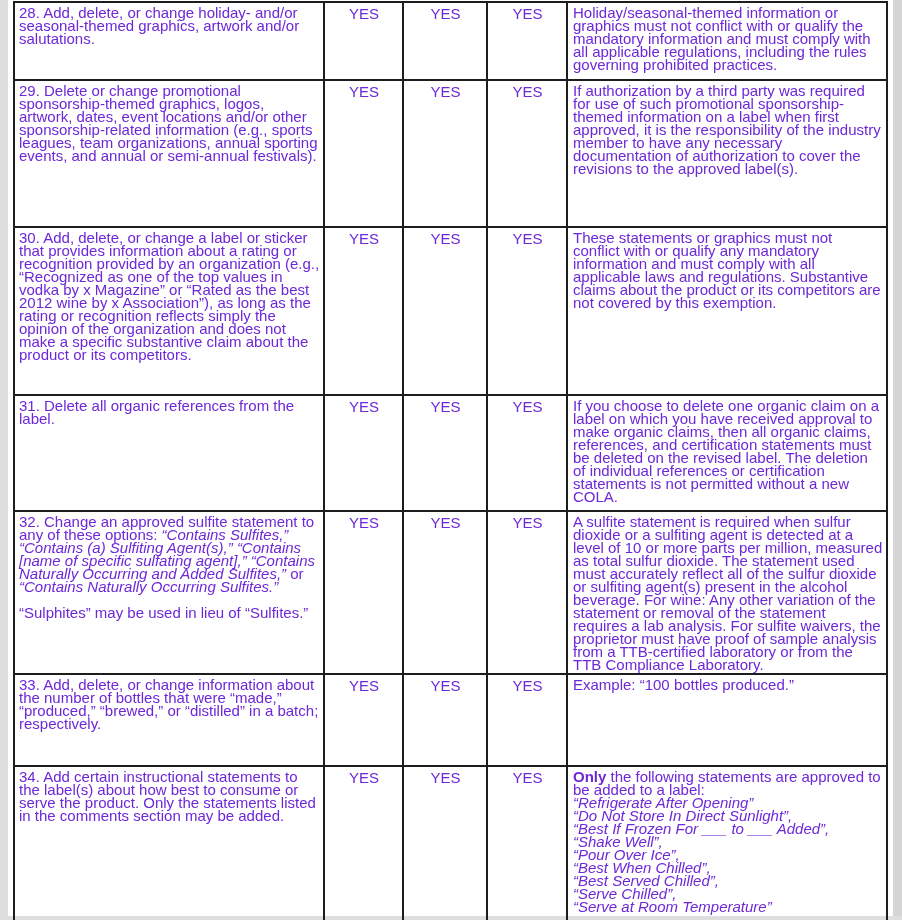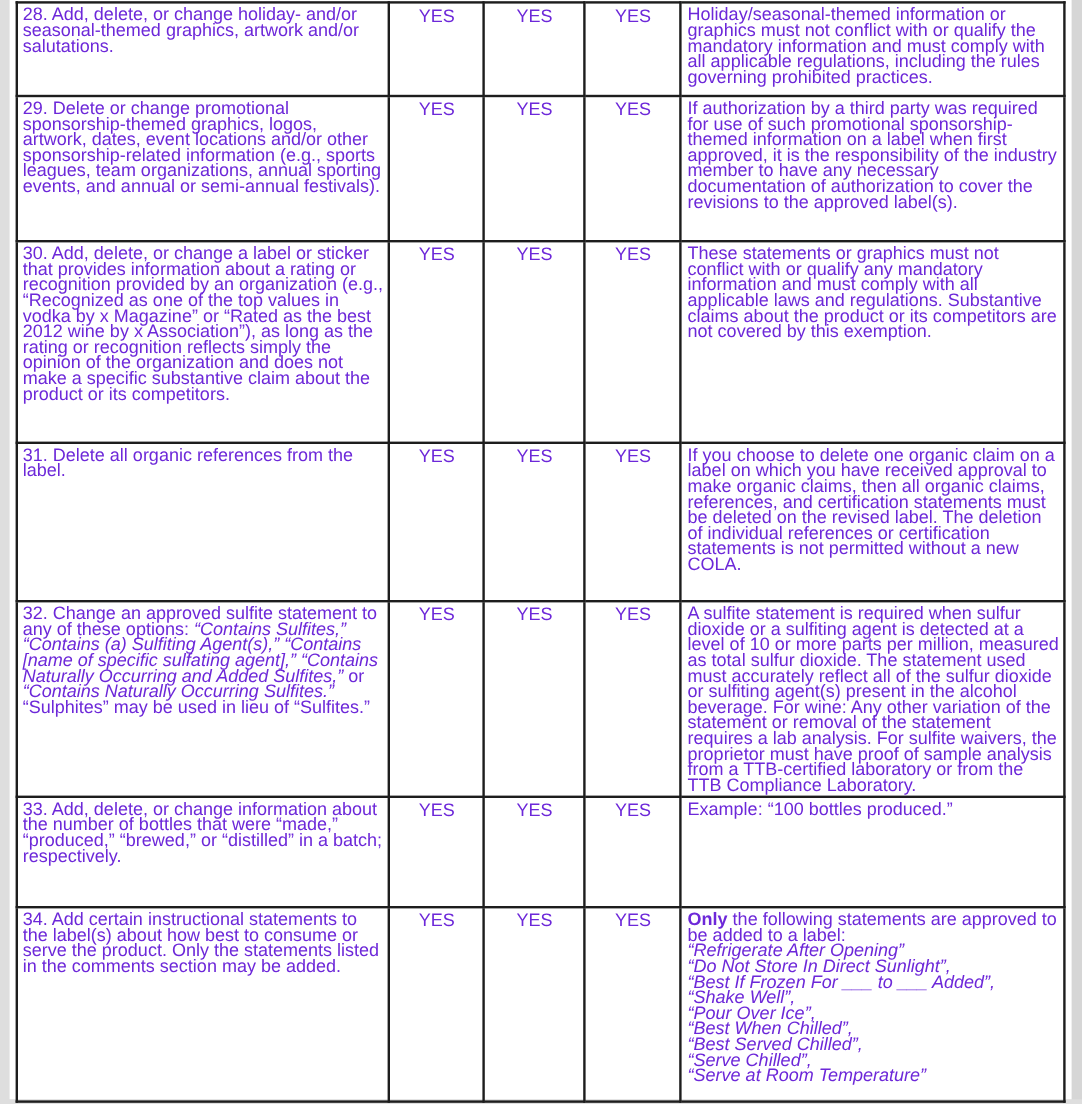--- a/index.html
+++ b/index.html
@@ -19,29 +19,29 @@
     font-size: 15px; line-height: 13px; color: #6d28d9;
   }
   td {
     border: 2px solid #1d1d1d;
     vertical-align: top;
     padding: 3px 3px 2px 4px;
   }
   td.yes { text-align: center; padding-top: 4px; }
   td.com { padding-left: 5px; }
   tr.r0 { height: 78px; }
-  tr.r1 { height: 121px; }
+  tr.r1 { height: 147px; }
   tr.r2 { height: 168px; }
-  tr.r3 { height: 132px; margin-left: 40px; }
+  tr.r3 { height: 116px; margin-left: 40px; }
   tr.r4 { height: 131px; }
   tr.r5 { height: 92px; }
   tr.r6 { height: 162px; }
   .it   { font-style: italic; }
   .bold { font-weight: bold; }
-  .para2 { }
+  .para2 { margin-top: 13px; }
 </style>
 </head>
 <body>
 
 <div class="edge-left"></div>
 <div class="edge-right"></div>
 <div class="edge-bottom"></div>
 
 <table class="revisions">
   <colgroup>

